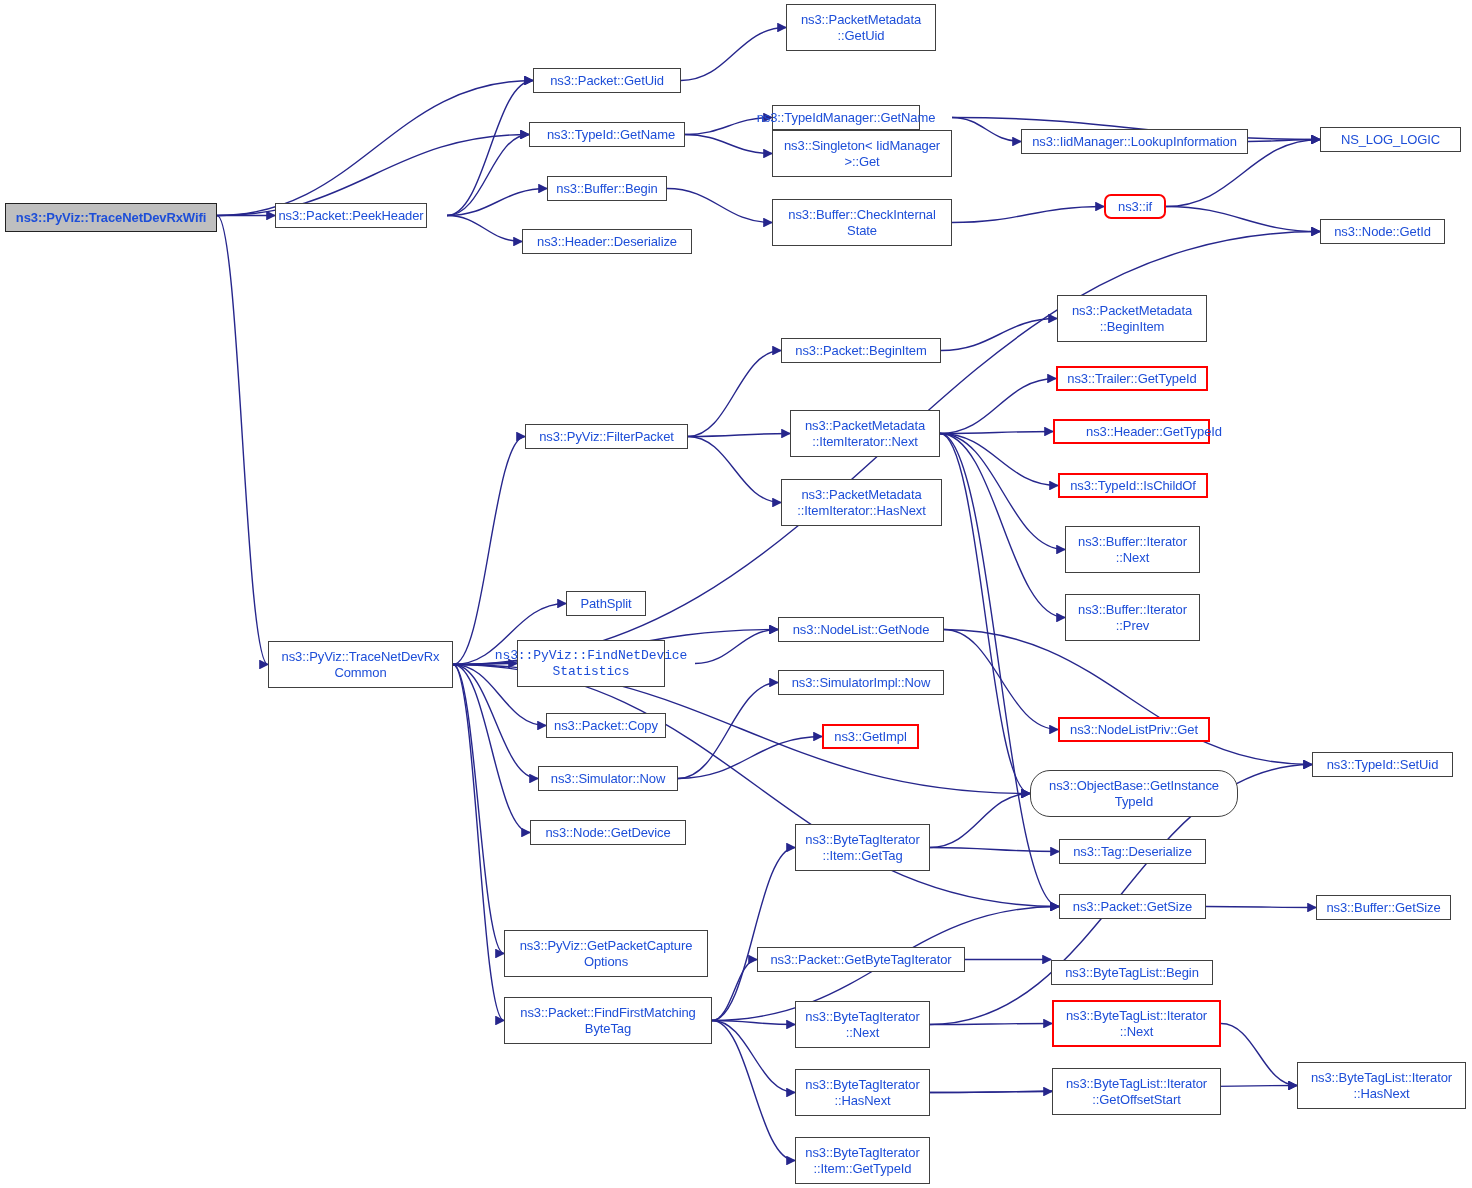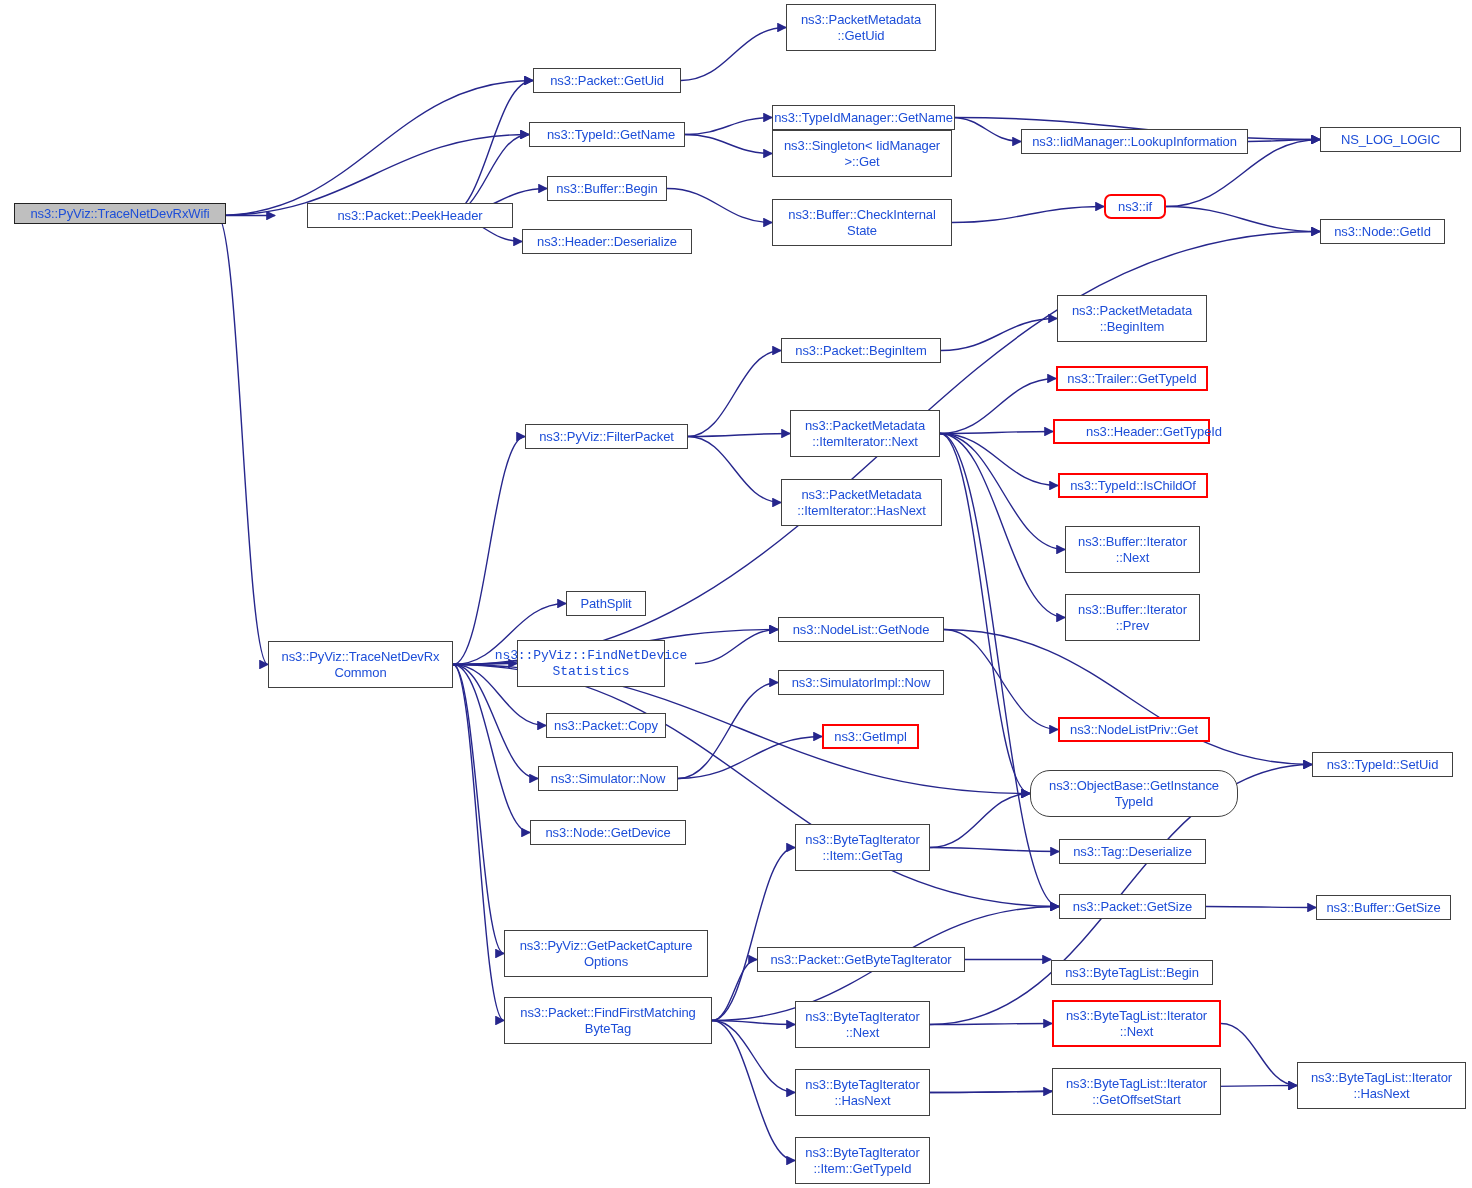--- a/index.html
+++ b/index.html
@@ -118,29 +118,29 @@
         <path d="M 712 1020.5 C 868.15 1020.5, 902.85 906.5, 1059 906.5" fill="none" stroke="#26268c" stroke-width="1.4" marker-end="url(#arrow)"></path>
         <path d="M 965 959.5 C 1003.7 959.5, 1012.3 959.5, 1051 959.5" fill="none" stroke="#26268c" stroke-width="1.4" marker-end="url(#arrow)"></path>
         <path d="M 930 1024.5 C 984.9 1024.5, 997.1 1023.5, 1052 1023.5" fill="none" stroke="#26268c" stroke-width="1.4" marker-end="url(#arrow)"></path>
         <path d="M 1221 1023.5 C 1255.2 1023.5, 1262.8 1085.5, 1297 1085.5" fill="none" stroke="#26268c" stroke-width="1.4" marker-end="url(#arrow)"></path>
         <path d="M 930 1092.5 C 984.9 1092.5, 997.1 1091.5, 1052 1091.5" fill="none" stroke="#26268c" stroke-width="1.4" marker-end="url(#arrow)"></path>
         <path d="M 930 1092.5 C 1095.15 1092.5, 1131.85 1085.5, 1297 1085.5" fill="none" stroke="#26268c" stroke-width="1.4" marker-end="url(#arrow)"></path>
         <path d="M 930 1024.5 C 1101.9 1024.5, 1140.1 764.5, 1312 764.5" fill="none" stroke="#26268c" stroke-width="1.4" marker-end="url(#arrow)"></path>
       </g>
   </svg>
   <div id="node-layer">
-      <div class="node root" style="left: 14px; top: 203px; width: 212px; height: 21px;">ns3::PyViz::TraceNetDevRxWifi</div>
-      <div class="node" style="left: 275px; top: 203px; width: 206px; height: 25px; margin-left: 32px;">ns3::Packet::PeekHeader</div>
+      <div class="node root" style="left: 5px; top: 203px; width: 212px; height: 29px; font-weight: bold;">ns3::PyViz::TraceNetDevRxWifi</div>
+      <div class="node" style="left: 275px; top: 203px; width: 152px; height: 25px;">ns3::Packet::PeekHeader</div>
       <div class="node" style="left: 533px; top: 68px; width: 148px; height: 25px;">ns3::Packet::GetUid</div>
       <div class="node" style="left: 529px; top: 122px; width: 156px; height: 25px; padding-left: 8px;">ns3::TypeId::GetName</div>
       <div class="node" style="left: 547px; top: 176px; width: 120px; height: 25px;">ns3::Buffer::Begin</div>
       <div class="node" style="left: 522px; top: 229px; width: 170px; height: 25px;">ns3::Header::Deserialize</div>
       <div class="node" style="left: 786px; top: 4px; width: 150px; height: 47px;">ns3::PacketMetadata
 ::GetUid</div>
-      <div class="node" style="left: 772px; top: 105px; width: 183px; height: 25px;">ns3::TypeIdManager::GetName</div>
+      <div class="node" style="left: 772px; top: 105px; width: 148px; height: 25px;">ns3::TypeIdManager::GetName</div>
       <div class="node" style="left: 772px; top: 130px; width: 180px; height: 47px;">ns3::Singleton&lt; IidManager
 &gt;::Get</div>
       <div class="node" style="left: 772px; top: 199px; width: 180px; height: 47px;">ns3::Buffer::CheckInternal
 State</div>
       <div class="node" style="left: 1021px; top: 129px; width: 227px; height: 25px;">ns3::IidManager::LookupInformation</div>
       <div class="node" style="left: 1320px; top: 127px; width: 141px; height: 25px;">NS_LOG_LOGIC</div>
       <div class="node highlight" style="left: 1104px; top: 194px; width: 62px; height: 25px; border-radius: 7px;">ns3::if</div>
       <div class="node" style="left: 1320px; top: 219px; width: 125px; height: 25px;">ns3::Node::GetId</div>
       <div class="node" style="left: 1057px; top: 295px; width: 150px; height: 47px;">ns3::PacketMetadata
 ::BeginItem</div>

